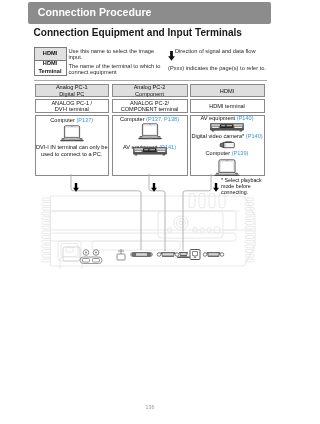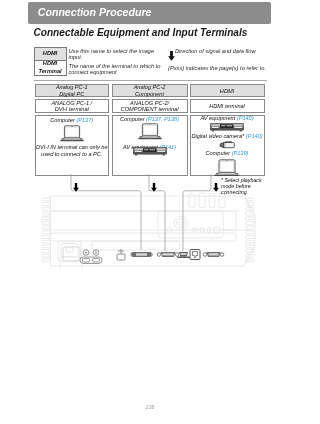--- a/index.html
+++ b/index.html
@@ -1,20 +1,20 @@
 <!DOCTYPE html>
 <html><head>
 <meta charset="utf-8">
 <title>Connection Procedure</title>
 <style>
   html,body{margin:0;padding:0;}
   body{width:300px;height:424px;background:#fff;overflow:hidden;
        font-family:"Liberation Sans",sans-serif;color:#231f20;
        -webkit-font-smoothing:antialiased;}
-  #page{position:relative;width:300px;height:424px;font-style:italic;}
+  #page{position:relative;width:300px;height:424px;}
   .abs{position:absolute;}
 
   
   #banner{left:28px;top:1.5px;width:243px;height:22px;background:#8c8c8c;
           border-radius:2px;}
   #banner-title{position:absolute;left:9.8px;top:4.6px;font-size:10.6px;
           font-weight:bold;color:#fff;letter-spacing:0px;line-height:12px;}
   #sec-title{left:33.5px;top:26.5px;font-size:10.1px;font-weight:bold;color:#1a1a1a;
           letter-spacing:0px;line-height:12px;}
   #hr-top{left:33.5px;top:80px;width:233.5px;height:1px;background:#a9a9a9;}
@@ -48,21 +48,21 @@
 
 </style>
 </head>
 <body>
 
 <div id="page">
 
   <div class="abs" id="banner">
     <span id="banner-title">Connection Procedure</span>
   </div>
-  <div class="abs" id="sec-title">Connectable Equipment and Input Terminals</div>
+  <div class="abs" id="sec-title">Connection Equipment and Input Terminals</div>
   <div class="abs" id="hr-top"></div>
 
   <div class="abs" id="legend-box">
     <div class="lg-row gray">HDMI</div>
     <div class="lg-row white">HDMI<br>Terminal</div>
   </div>
   <div class="abs lg-txt" id="lg-t1">Use this name to select the image input.</div>
   <div class="abs lg-txt" id="lg-t2">The name of the terminal to which to connect equipment</div>
   <div class="abs" id="lg-arrow">
     <svg width="7" height="10" viewBox="0 0 7 10">

